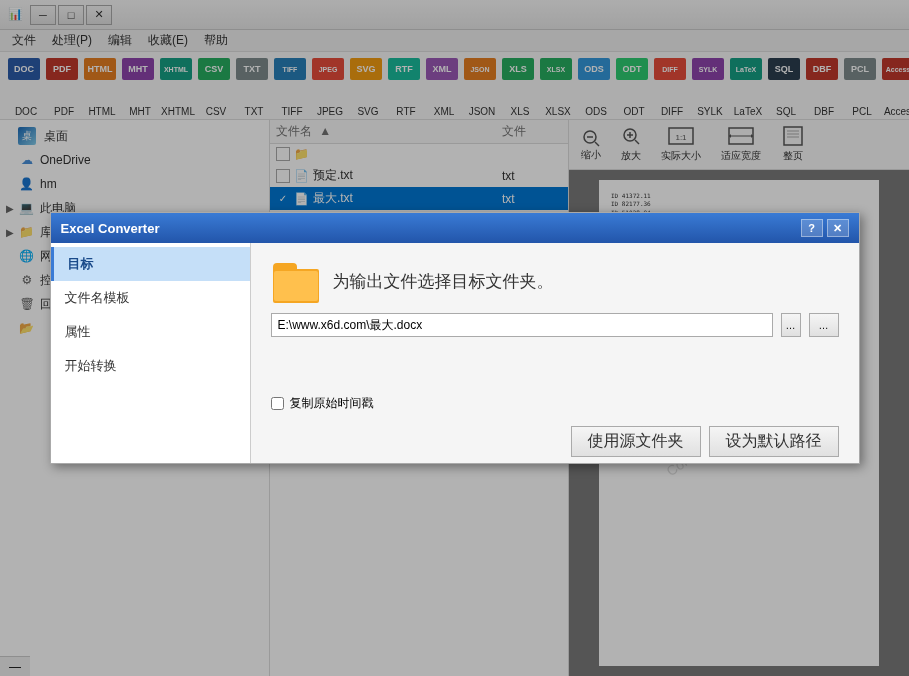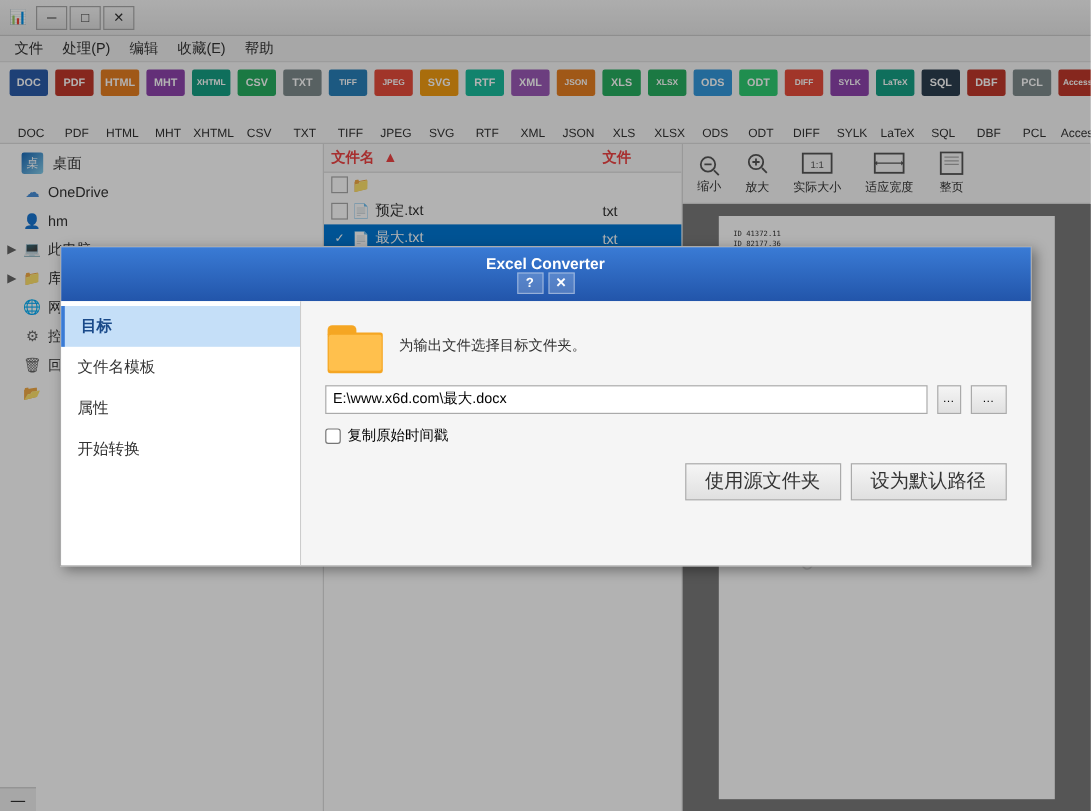--- a/index.html
+++ b/index.html
@@ -60,21 +60,21 @@
     .desktop-icon { background: #4a90d9; border-radius: 2px; color: white; font-size: 9px; }
     .cloud-icon { color: #4a90d9; }
     .person-icon { color: #666; }
     .computer-icon { color: #666; }
     .net-icon { color: #4a90d9; }
     .control-icon { color: #666; }
     .trash-icon { color: #666; }
 
     
     .file-panel { flex: 1; background: white; border-right: 1px solid #ddd; overflow-y: auto; }
-    .file-panel-header { display: flex; background: #f8f8f8; border-bottom: 1px solid #ddd; padding: 3px 6px; font-size: 12px; color: #ef4444; font-weight: bold; }
+    .file-panel-header { display: flex; background: #f8f8f8; border-bottom: 1px solid #ddd; padding: 3px 6px; font-size: 12px; color: #737373; }
     .file-panel-header .col-name { flex: 1; cursor: pointer; }
     .file-panel-header .col-file { width: 60px; }
     .file-row { display: flex; align-items: center; padding: 3px 6px; cursor: pointer; font-size: 12px; color: #333; }
     .file-row.selected { background: #0078d4; color: white; }
     .file-row .file-icon { color: #f5a623; margin-right: 4px; font-size: 12px; }
     .file-row .file-name { flex: 1; }
     .file-row .file-ext { width: 60px; }
     .file-hint { font-size: 11px; color: #888; padding: 4px 6px; font-style: italic; }
 
     
@@ -83,36 +83,36 @@
     .preview-btn { display: flex; flex-direction: column; align-items: center; cursor: pointer; padding: 2px 6px; }
     .preview-btn-label { font-size: 10px; color: #333; }
     .preview-content { flex: 1; background: #7a7a7a; display: flex; align-items: center; justify-content: center; padding: 10px; }
     .preview-page { background: white; width: 280px; height: 100%; padding: 12px; overflow: hidden; position: relative; }
     .preview-text { font-size: 6px; color: #333; line-height: 1.4; font-family: monospace; }
     .watermark { position: absolute; top: 50%; left: 50%; transform: translate(-50%, -50%) rotate(-35deg); font-size: 14px; color: rgba(150,150,150,0.3); white-space: nowrap; }
 
     
     .dialog-overlay { position: absolute; top: 0; left: 0; width: 100%; height: 100%; background: rgba(0,0,0,0.3); z-index: 100; display: flex; align-items: center; justify-content: center; }
     .dialog { background: #f0f0f0; border: 1px solid #aaa; box-shadow: 3px 3px 10px rgba(0,0,0,0.4); width: 810px; }
-    .dialog-title { background: linear-gradient(to bottom, #3a7bd5, #2255aa); color: white; padding: 6px 10px; display: flex; align-items: center; justify-content: space-between; font-size: 13px; font-weight: bold; flex-direction: column; }
+    .dialog-title { background: linear-gradient(to bottom, #3a7bd5, #2255aa); color: white; padding: 6px 10px; display: flex; align-items: center; justify-content: space-between; font-size: 13px; font-weight: bold; }
     .dialog-title-controls { display: flex; gap: 4px; }
     .dialog-ctrl-btn { width: 22px; height: 18px; background: rgba(255,255,255,0.2); border: 1px solid rgba(255,255,255,0.4); color: white; cursor: pointer; font-size: 11px; display: flex; align-items: center; justify-content: center; }
     .dialog-body { display: flex; height: 220px; }
     .dialog-sidebar { width: 200px; background: white; border-right: 1px solid #ccc; padding: 4px 0; }
     .dialog-sidebar-item { padding: 8px 14px; font-size: 13px; color: #333; cursor: pointer; }
     .dialog-sidebar-item.active { background: #c5dff8; border-left: 3px solid #3a7bd5; color: #1a4a8a; font-weight: bold; }
     .dialog-content { flex: 1; padding: 16px 20px; background: #f5f5f5; display: flex; flex-direction: column; gap: 10px; }
     .dialog-content .folder-area { display: flex; align-items: center; gap: 10px; }
-    .dialog-desc { font-size: 12px; color: #333; }
+    .dialog-desc { font-size: 17px; color: #333; }
     .dialog-row { display: flex; align-items: center; gap: 8px; font-size: 13px; }
     .dialog-row label { color: #333; min-width: 50px; }
     .dialog-input { flex: 1; height: 24px; border: 1px solid #aaa; padding: 2px 6px; font-size: 12px; background: white; }
     .dialog-browse-btn { width: 20px; height: 24px; border: 1px solid #aaa; background: linear-gradient(to bottom, #f5f5f5, #e0e0e0); cursor: pointer; font-size: 10px; display: flex; align-items: center; justify-content: center; }
     .dialog-browse-btn2 { width: 30px; height: 24px; border: 1px solid #aaa; background: linear-gradient(to bottom, #f5f5f5, #e0e0e0); cursor: pointer; font-size: 10px; display: flex; align-items: center; justify-content: center; }
-    .dialog-checkbox-row { display: flex; align-items: center; gap: 6px; font-size: 12px; }
+    .dialog-checkbox-row { display: flex; align-items: center; gap: 6px; font-size: 12px; margin-top: 48px; }
     .dialog-action-btn { padding: 4px 16px; border: 1px solid #aaa; background: linear-gradient(to bottom, #f5f5f5, #e0e0e0); cursor: pointer; font-size: 16px; color: #333; }
 
     
     ::-webkit-scrollbar { width: 8px; height: 8px; }
     ::-webkit-scrollbar-track { background: #f0f0f0; }
     ::-webkit-scrollbar-thumb { background: #c0c0c0; border-radius: 2px; }
 
     .checkbox-checked { 
       width: 14px; height: 14px; border: 1px solid #0078d4; background: #0078d4; 
       display: inline-flex; align-items: center; justify-content: center; color: white; font-size: 10px;

